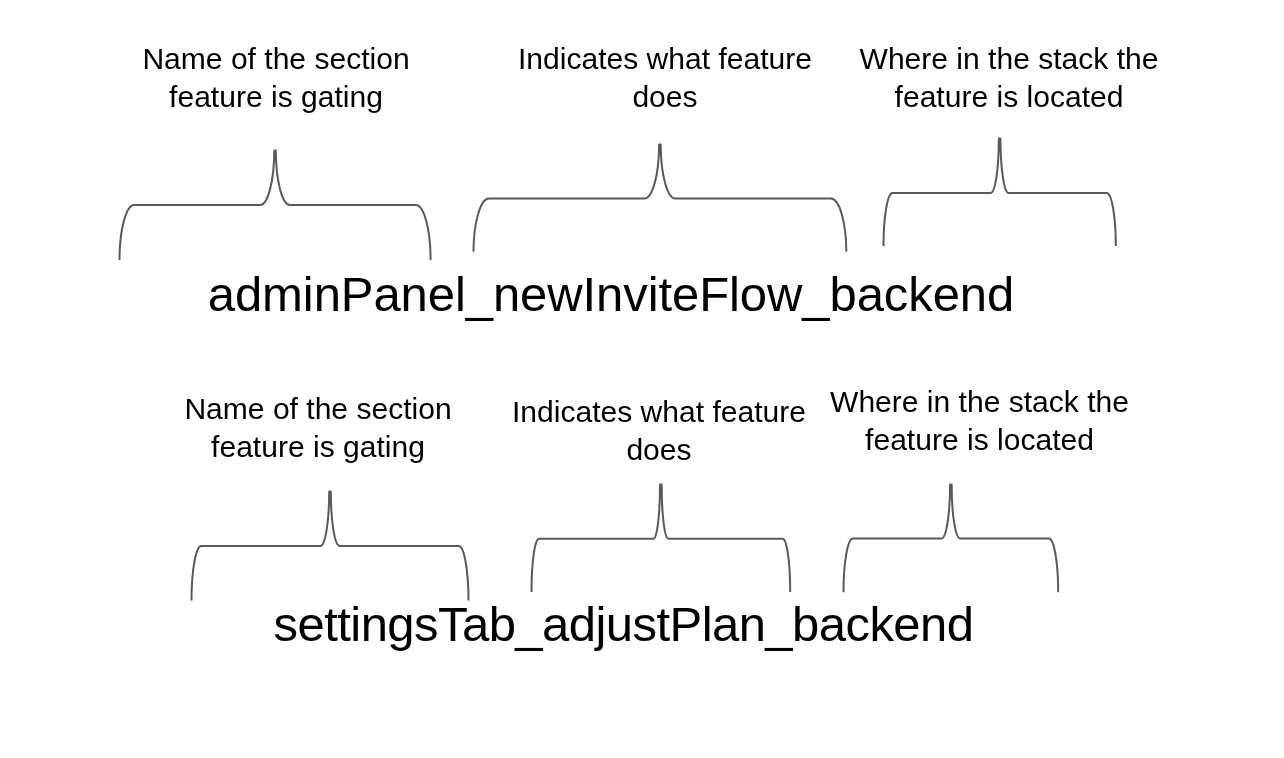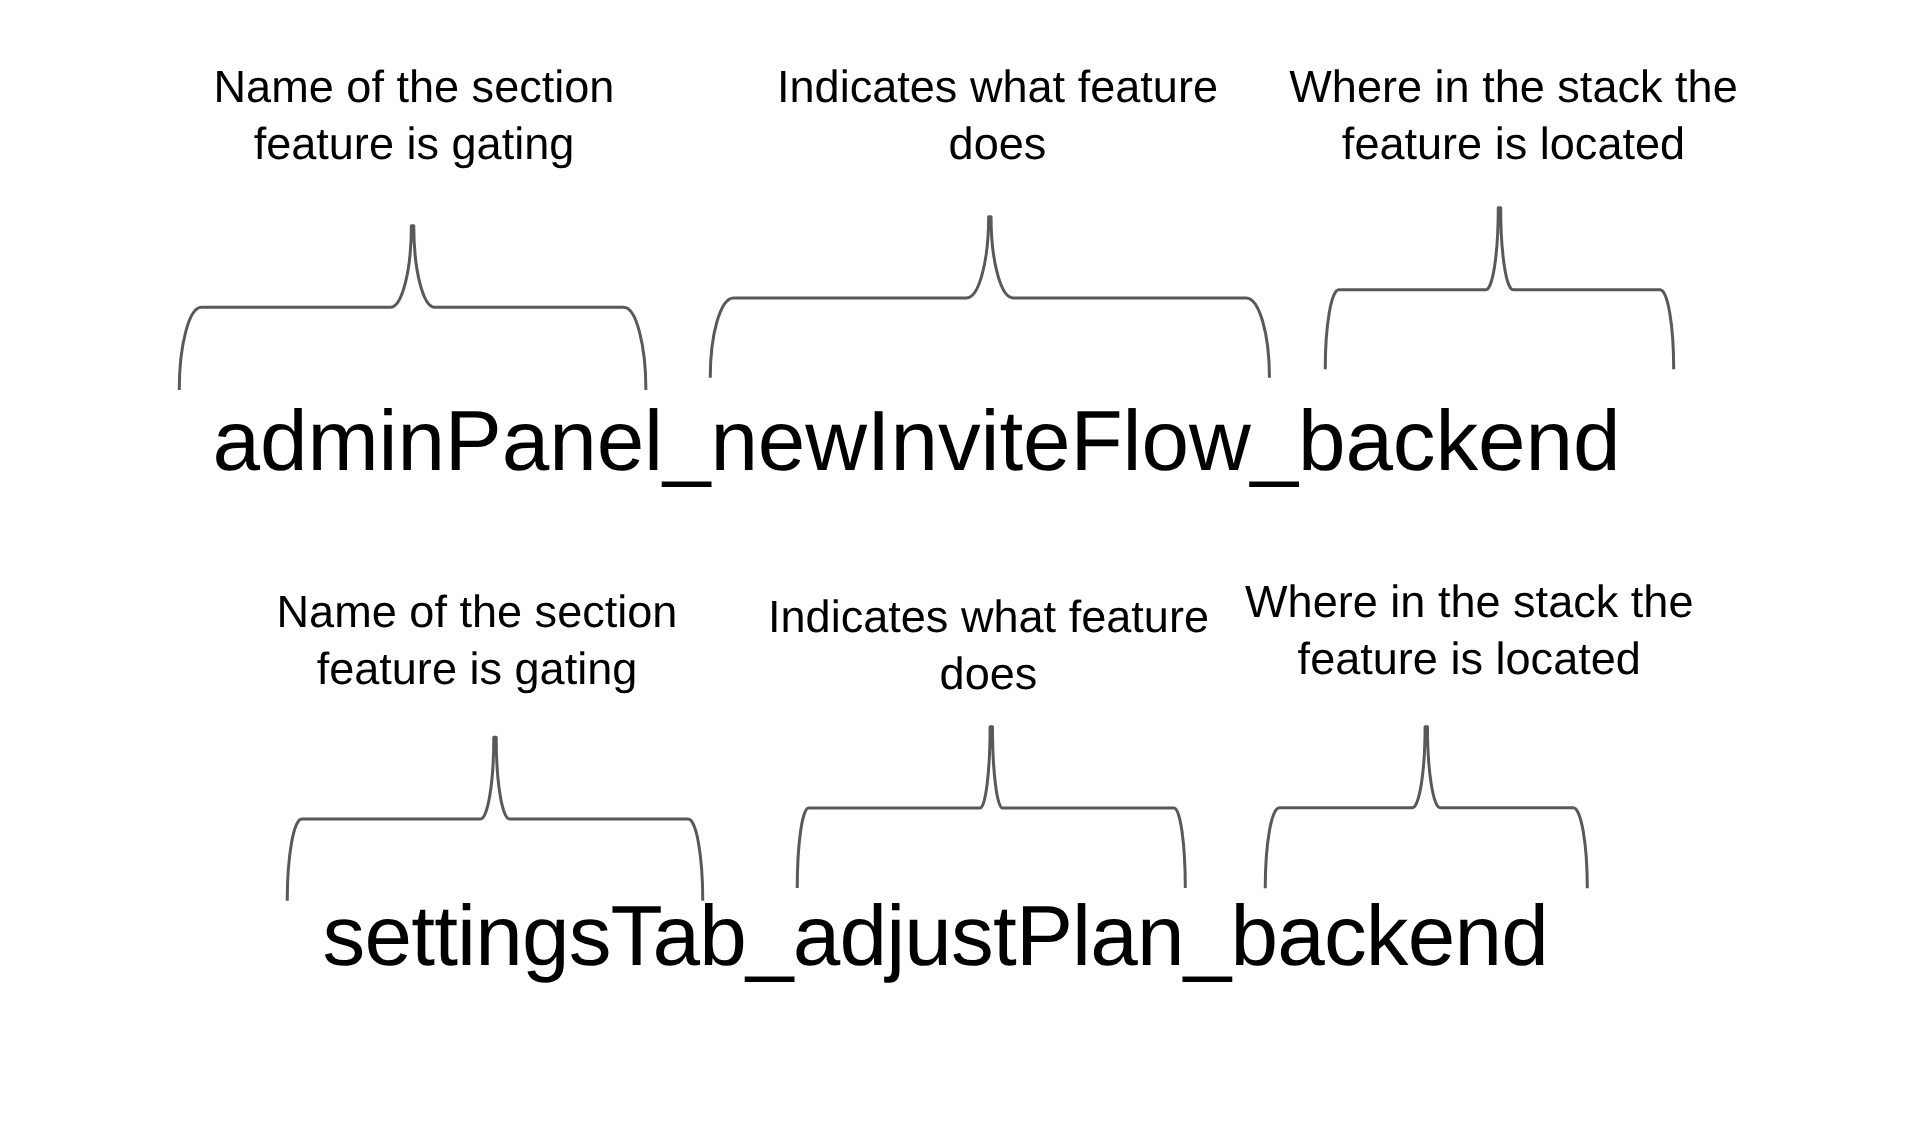--- a/index.html
+++ b/index.html
@@ -22,21 +22,21 @@
     width: max-content;
     font-size: 30.05px;
     line-height: 38px;
     color: #000000;
     white-space: pre-line;
     text-align: center;
   }
   .flag-name {
     position: absolute;
     transform: translateX(-50%);
-    font-size: 57px;
+    font-size: 49px;
     line-height: 60.4px;
     color: #000000;
     white-space: nowrap;
   }
   .brace {
     position: absolute;
     display: block;
   }
   .brace path {
     fill: none;

